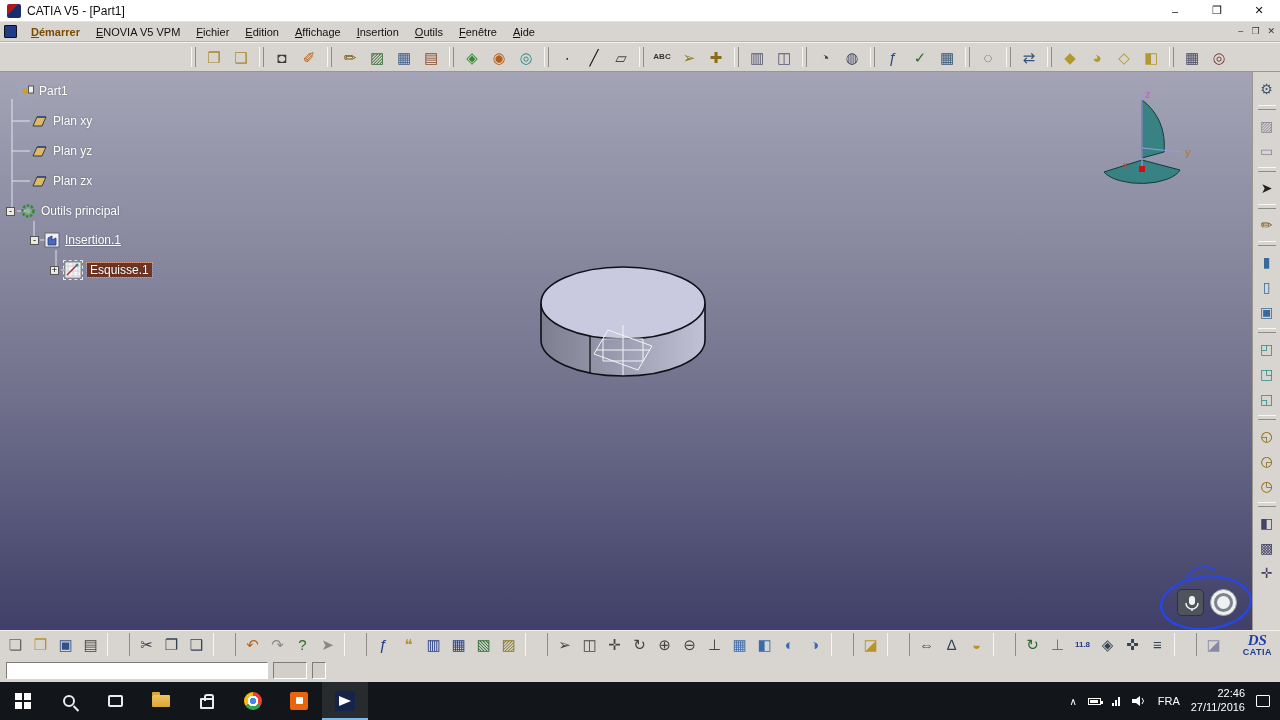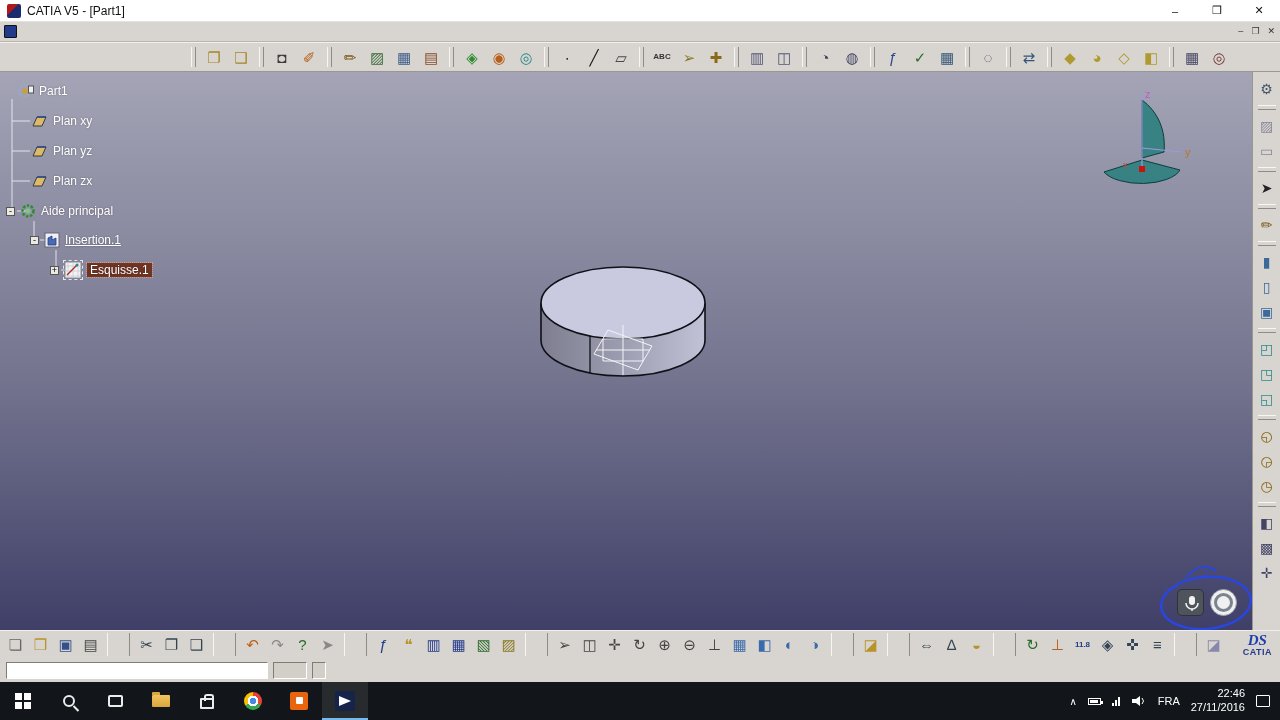--- a/index.html
+++ b/index.html
@@ -117,20 +117,40 @@
       </span>
 
       <span class="win-btn">
         <span class="glyph">✕</span>
       </span>
     </div>
 </div>
 
 <div class="menubar">
   <span class="menu-appicon"></span>
+  <div class="menu-items">
+
+      <span class="menu-item accent">Démarrer</span>
+
+      <span class="menu-item">ENOVIA V5 VPM</span>
+
+      <span class="menu-item">Fichier</span>
+
+      <span class="menu-item">Edition</span>
+
+      <span class="menu-item">Affichage</span>
+
+      <span class="menu-item">Insertion</span>
+
+      <span class="menu-item">Outils</span>
+
+      <span class="menu-item">Fenêtre</span>
+
+      <span class="menu-item">Aide</span>
+    </div>
   <div class="mdi-controls">
 
       <span class="mdi-btn"><span class="glyph">–</span></span>
 
       <span class="mdi-btn"><span class="glyph">❐</span></span>
 
       <span class="mdi-btn"><span class="glyph">✕</span></span>
     </div>
 </div>
 
@@ -377,21 +397,21 @@
     </svg>
     <span class="t-label">Plan zx</span>
   </div>
 
   <div class="trow" style="left:6px; top:129px;">
     <span class="expander">-</span>
     <svg width="16" height="16">
       <circle cx="8" cy="8" r="5.5" fill="none" stroke="#2e8b2e" stroke-width="2.5" stroke-dasharray="2.5 1.5"></circle>
       <circle cx="8" cy="8" r="2.5" fill="#7ec87e"></circle>
     </svg>
-    <span class="t-label">Aide principal</span>
+    <span class="t-label">Outils principal</span>
   </div>
 
   <div class="trow" style="left:30px; top:158px;">
     <span class="expander">-</span>
     <svg width="16" height="16">
       <rect x="1" y="1" width="14" height="14" fill="#eef0f6" stroke="#667"></rect>
       <path d="M4,13 V6 L8,4 V8 L12,6 V13 Z" fill="#4a6ab8" stroke="#223a7a" stroke-width="0.8"></path>
     </svg>
     <span class="t-label underline">Insertion.1</span>
   </div>

